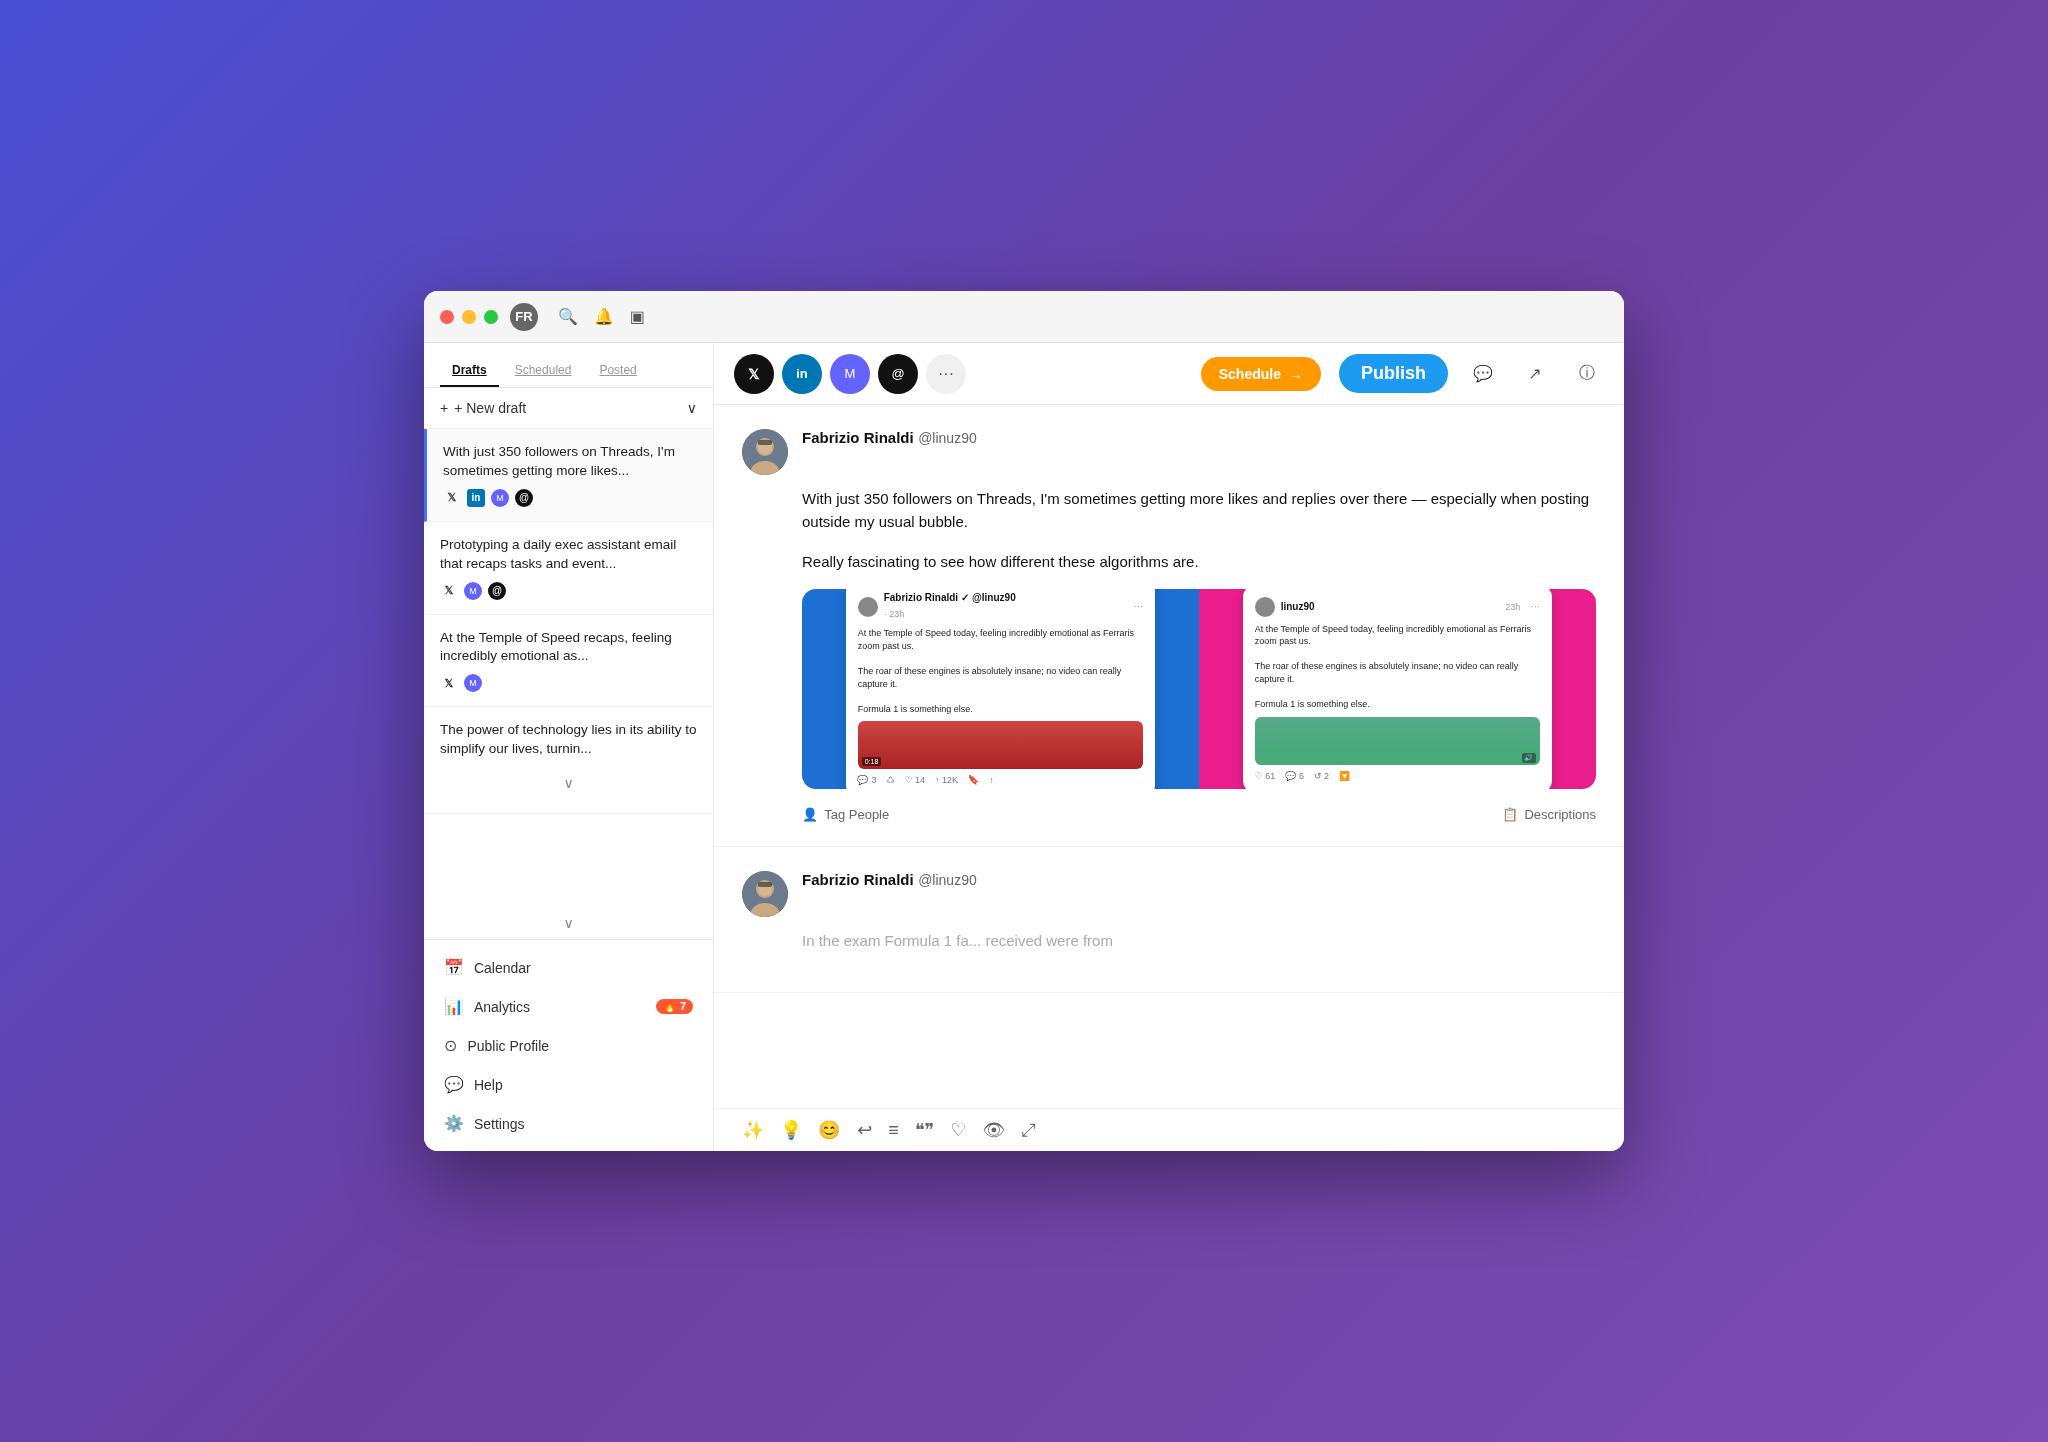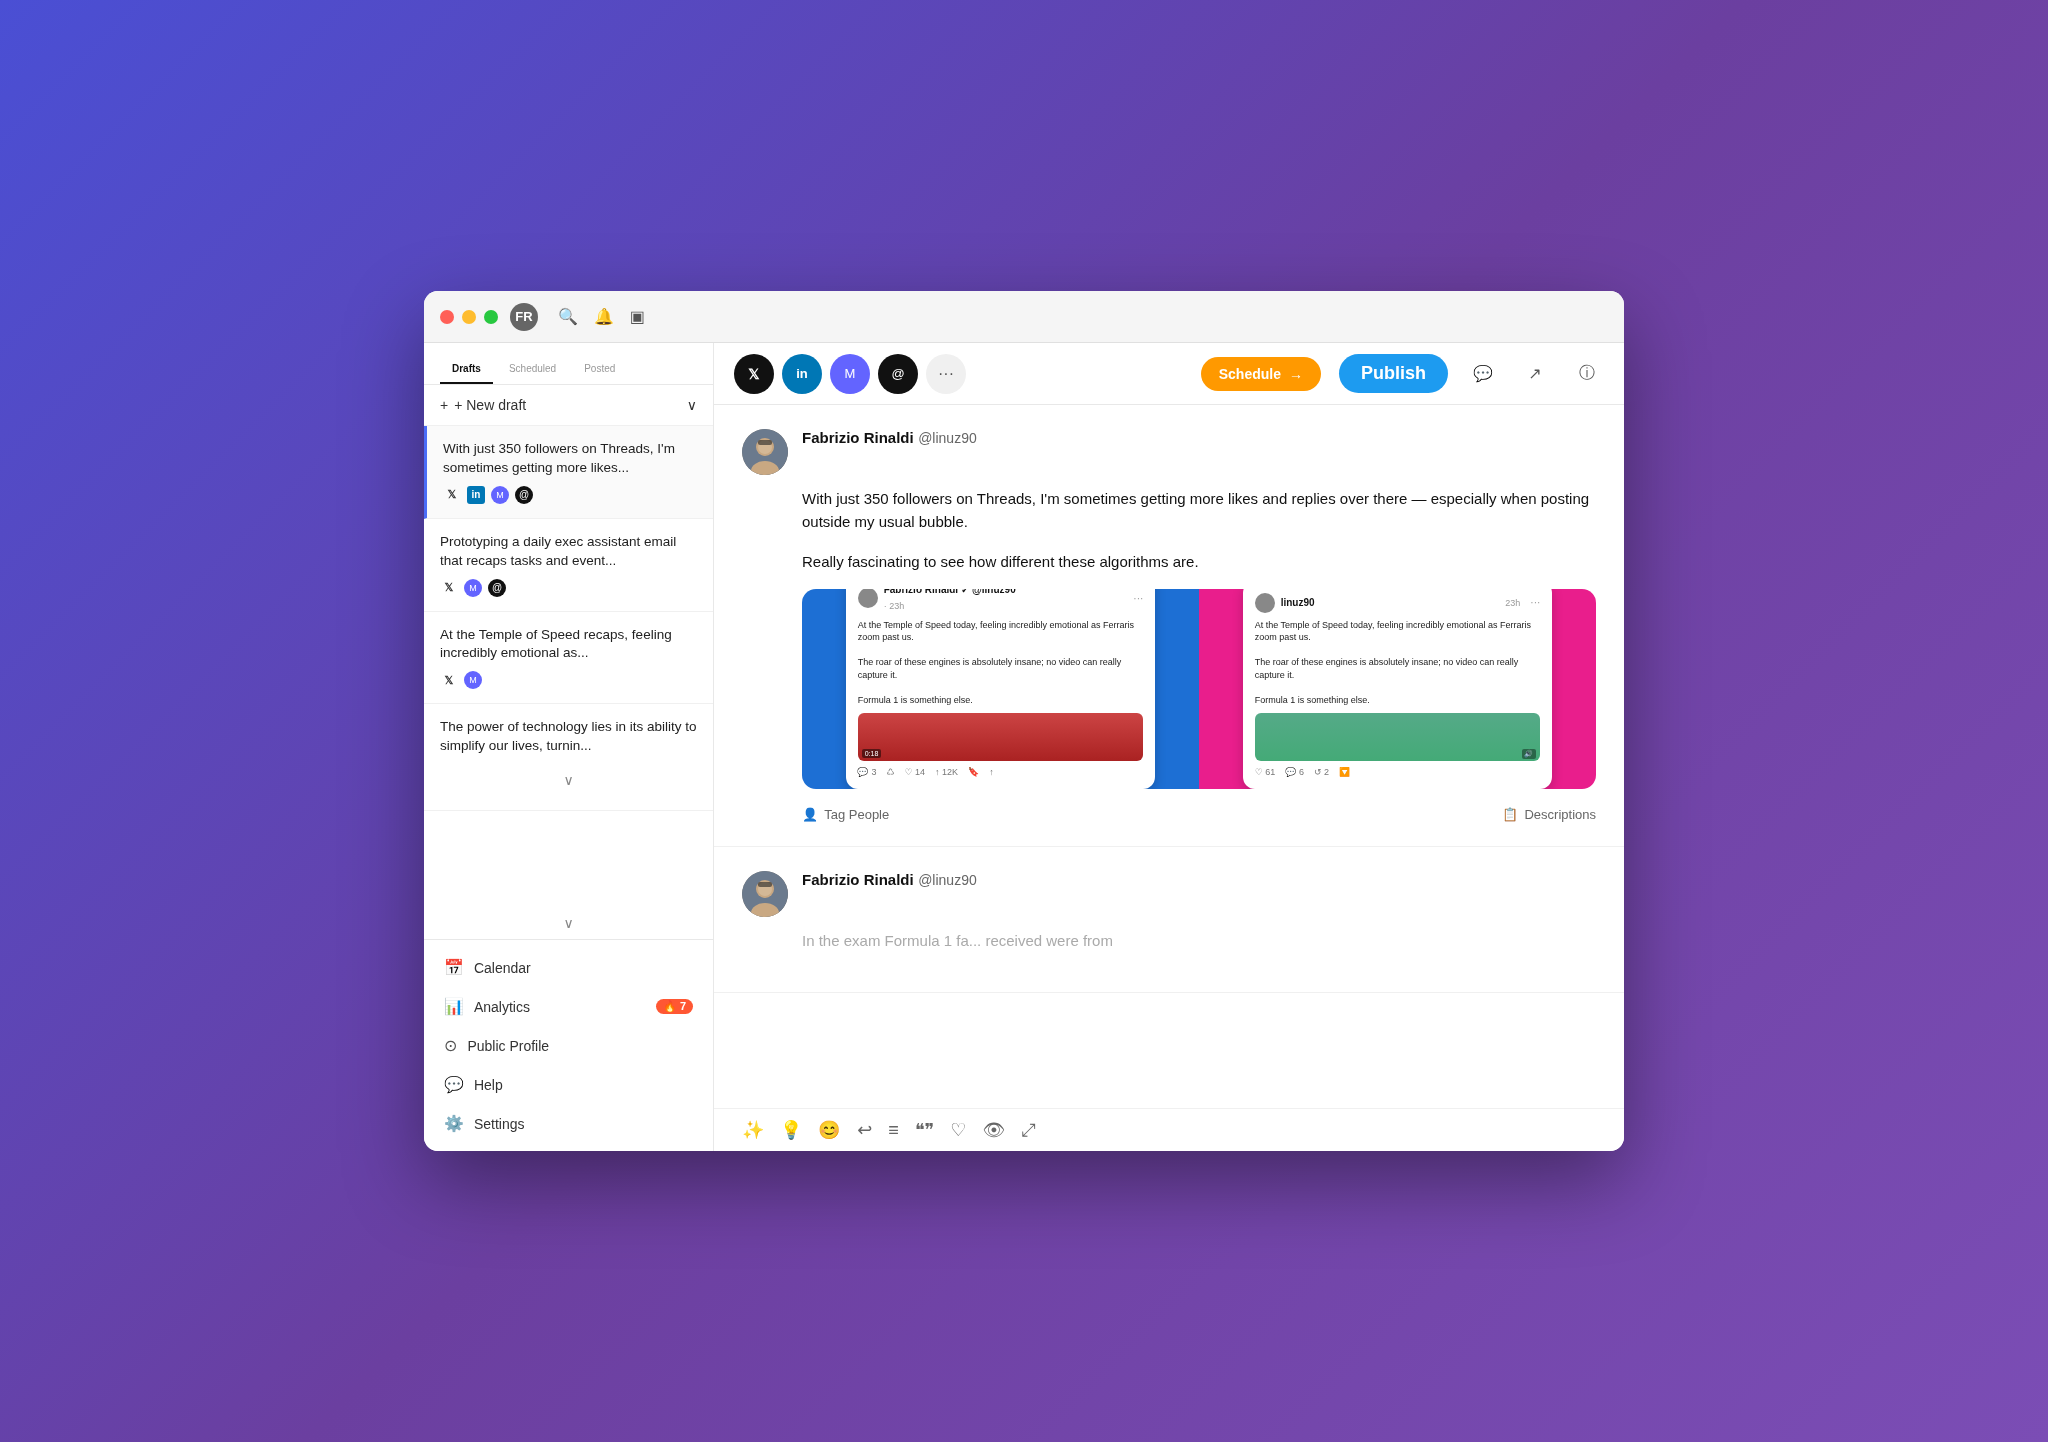--- a/index.html
+++ b/index.html
@@ -81,25 +81,26 @@
       flex-shrink: 0;
     }
     .sidebar-tabs {
       display: flex;
       padding: 12px 16px 0;
       border-bottom: 1px solid #e8e8e8;
       gap: 4px;
     }
     .sidebar-tab {
       padding: 8px 12px;
-      font-size: 10px;
+      font-size: 12px;
       font-weight: 500;
       cursor: pointer;
       border-bottom: 2px solid transparent;
       color: #999;
+      text-decoration: underline;
     }
     .sidebar-tab.active {
       color: #111;
       border-bottom: 2px solid #111;
       font-weight: 600;
     }
     .new-draft-btn {
       display: flex;
       align-items: center;
       justify-content: space-between;
@@ -332,21 +333,20 @@
       margin-bottom: 16px;
     }
     
     .image-previews {
       display: flex;
       gap: 0;
       border-radius: 14px;
       overflow: hidden;
       margin-bottom: 14px;
       height: 200px;
-      align-items: flex-end;
     }
     .preview-pane {
       flex: 1;
       display: flex;
       align-items: center;
       justify-content: center;
       position: relative;
     }
     .preview-pane.blue-bg { background: #1d6fd4; }
     .preview-pane.pink-bg { background: #e91e8c; }

